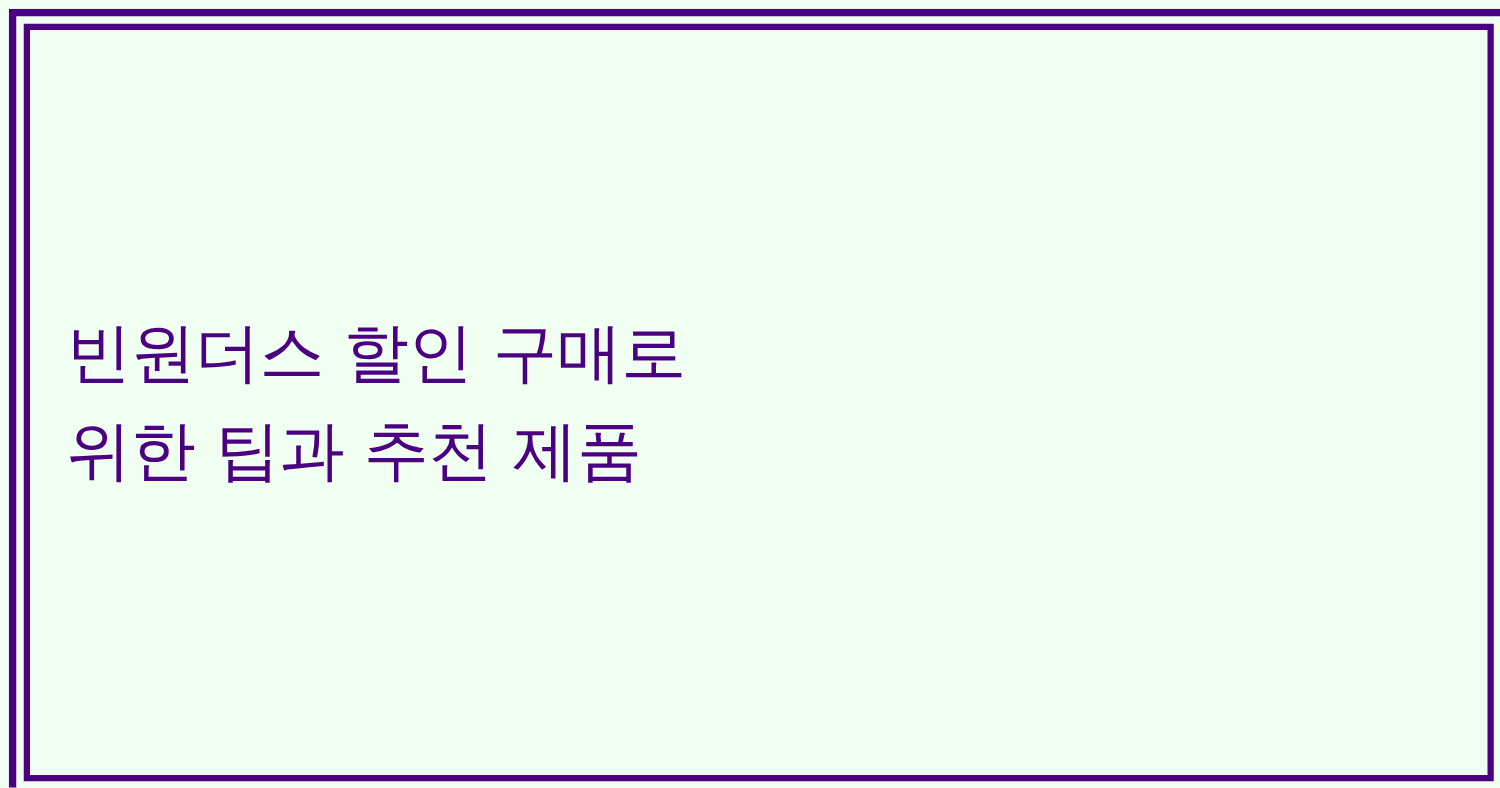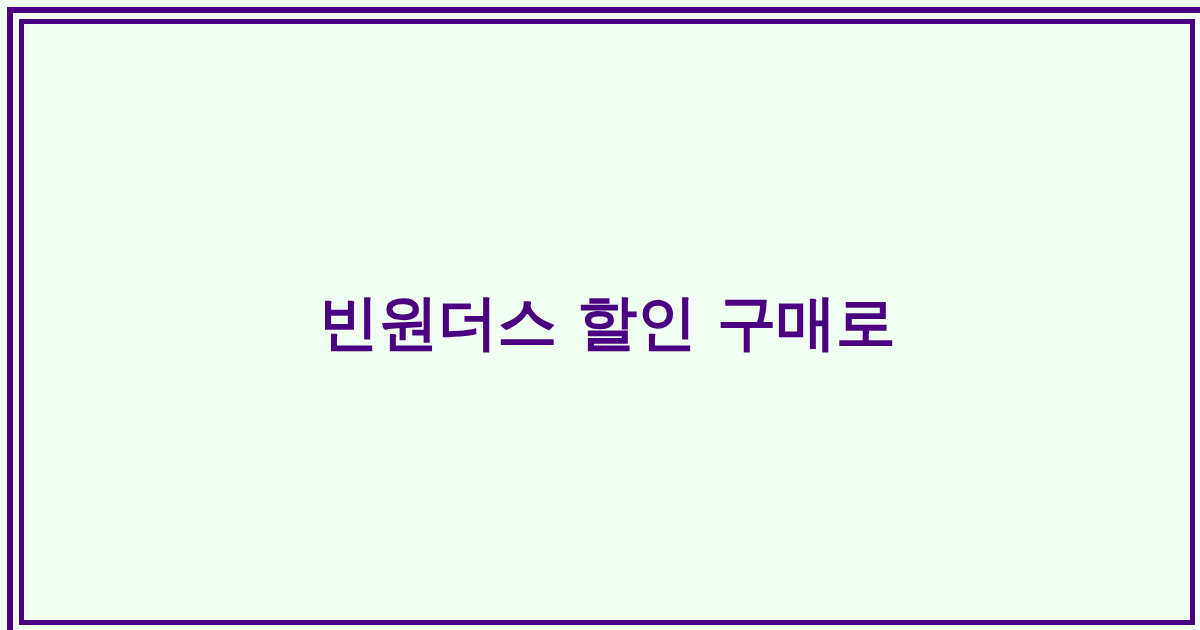--- a/index.html
+++ b/index.html
@@ -54,40 +54,41 @@
     pointer-events: none;
   }
 
   
   .headline {
     position: relative;
     z-index: 2;
     width: 100%;
     padding: 0 40px;
     box-sizing: border-box;
-    text-align: center;
+    text-align: left;
     color: #4b0082;
-    font-weight: 700;
-    font-size: 60px;
+    font-weight: 400;
+    font-size: 52px;
     line-height: 78px;
     letter-spacing: -0.5px;
     word-break: keep-all;
   }
 
   .headline-line {
     display: block;
     white-space: nowrap;
   }
 </style>
 </head>
 <body>
 
 <div class="poster-shell">
   <div class="poster">
 
     <div class="inner-frame"></div>
 
     <div class="headline">
       <span class="headline-line">빈원더스 할인 구매로</span>
+      <span class="headline-line">위한 팁과 추천 제품</span>
     </div>
 
   </div>
 </div>
 
 </body></html>

